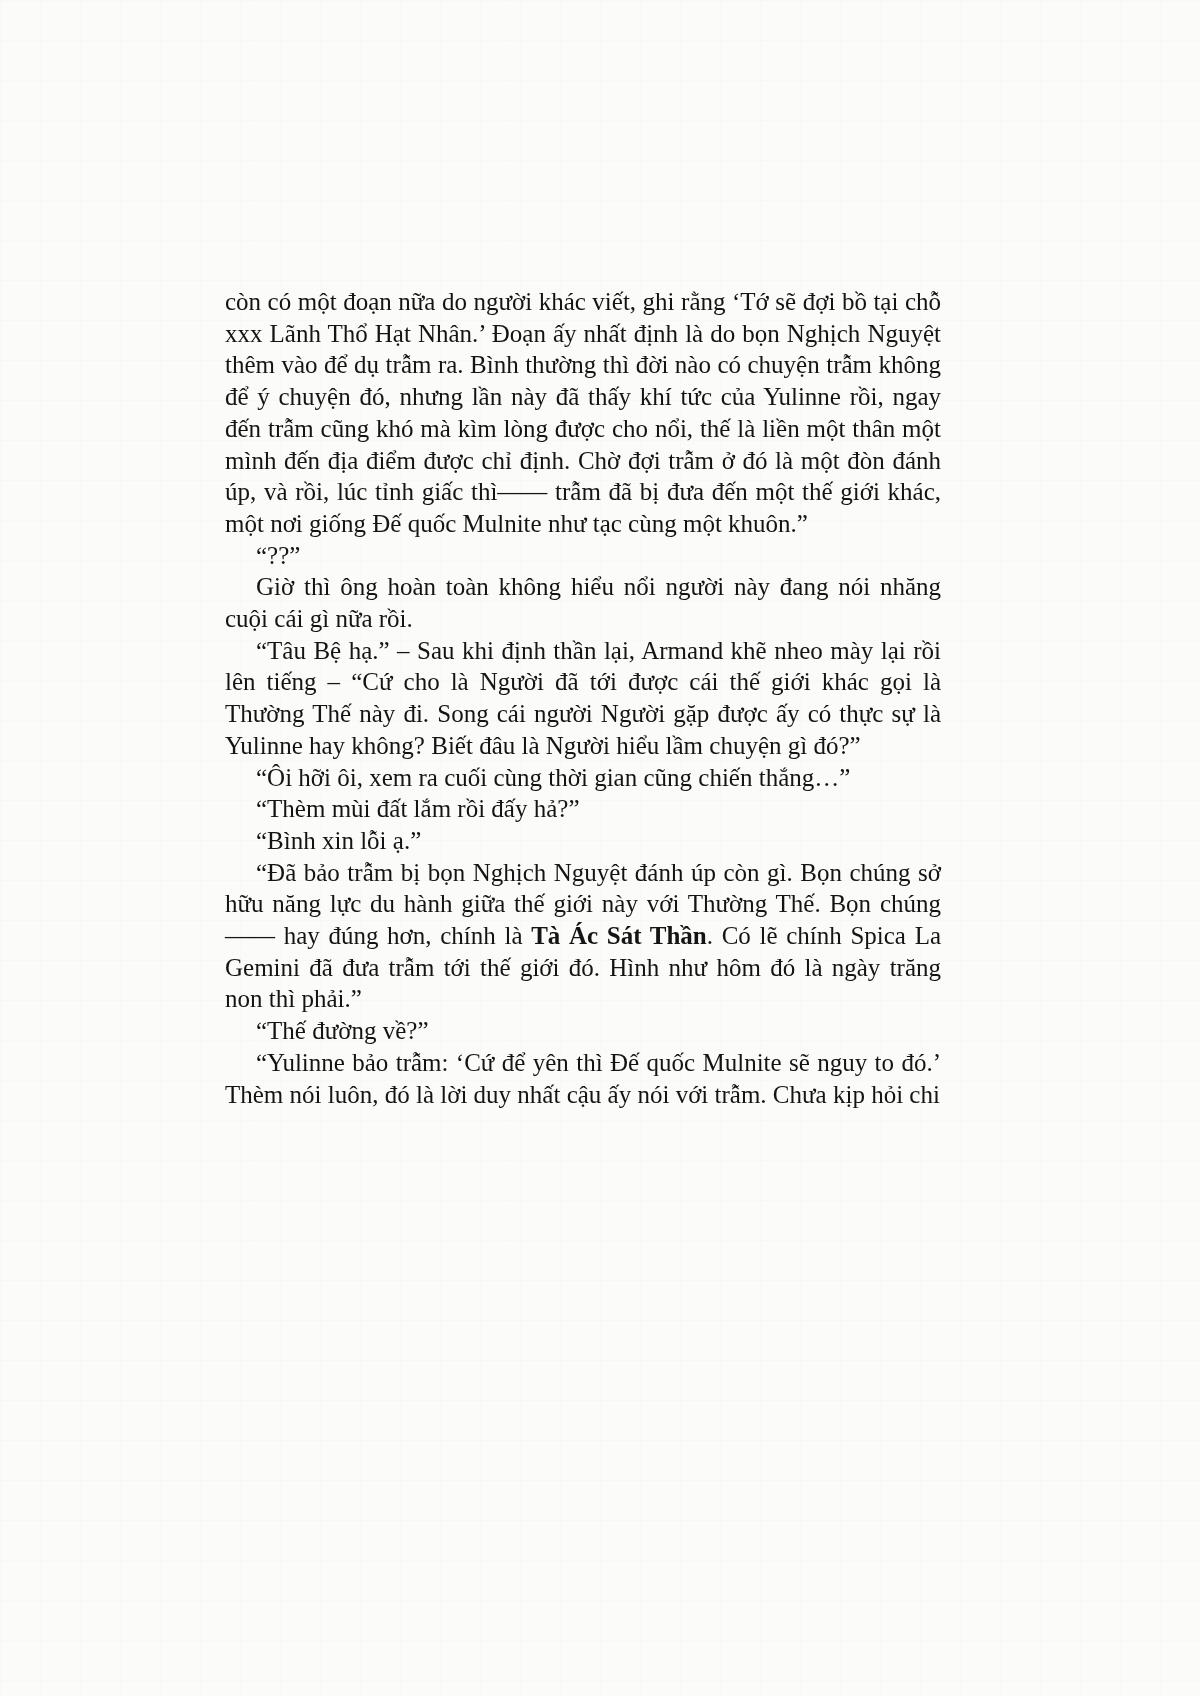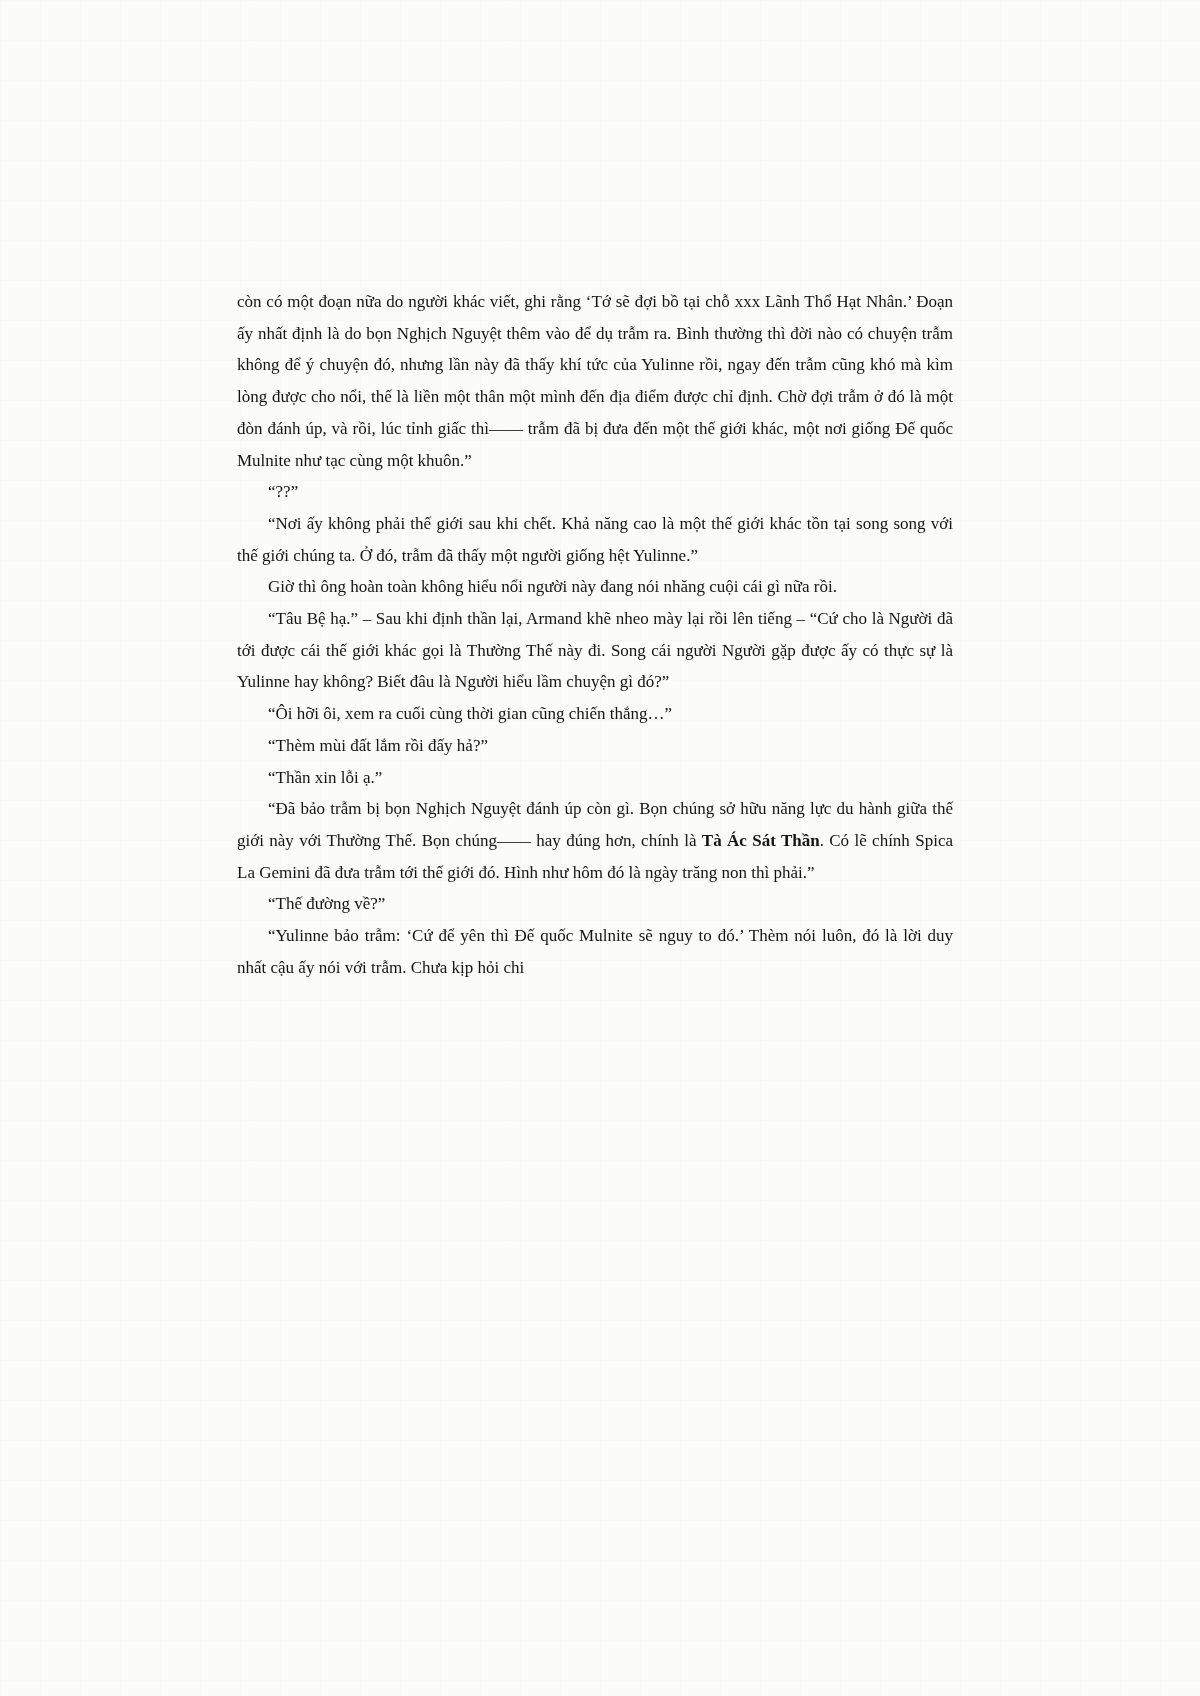--- a/index.html
+++ b/index.html
@@ -12,47 +12,46 @@
     position: relative;
     background-color: #fbfbf9;
     background-image:
       repeating-linear-gradient(to right, rgba(0,0,0,0.012) 0 1px, transparent 1px 40px),
       repeating-linear-gradient(to bottom, rgba(0,0,0,0.012) 0 1px, transparent 1px 40px);
     font-family: "Liberation Serif", serif;
     overflow: hidden;
   }
   .text-block {
     position: absolute;
-    left: 237px;
+    left: 225px;
     top: 286px;
     width: 716px;
     color: #141414;
-    font-size: 17px;
+    font-size: 25px;
     line-height: 31.7px;
     text-align: justify;
   }
   .para {
     margin: 0;
     padding: 0;
   }
   .para.indent {
     text-indent: 31px;
   }
   .bold {
     font-weight: bold;
   }
 </style>
 </head>
 <body>
 
 <div class="text-block">
     <p class="para"><span>còn có một đoạn nữa do người khác viết, ghi rằng ‘Tớ sẽ đợi bồ tại chỗ xxx Lãnh Thổ Hạt Nhân.’ Đoạn ấy nhất định là do bọn Nghịch Nguyệt thêm vào để dụ trẫm ra. Bình thường thì đời nào có chuyện trẫm không để ý chuyện đó, nhưng lần này đã thấy khí tức của Yulinne rồi, ngay đến trẫm cũng khó mà kìm lòng được cho nổi, thế là liền một thân một mình đến địa điểm được chỉ định. Chờ đợi trẫm ở đó là một đòn đánh úp, và rồi, lúc tỉnh giấc thì—— trẫm đã bị đưa đến một thế giới khác, một nơi giống Đế quốc Mulnite như tạc cùng một khuôn.”</span></p>
     <p class="para indent"><span>“??”</span></p>
-    <p class="para indent"><span>“Nơi ấy không phải thế giới sau khi chết. Khả năng cao là một thế giới khác tồn tại song song với thế giới chúng ta. Ở đó, trẫm đã thấy một người giống hệt Yulinne.”</span></p>
     <p class="para indent"><span>Giờ thì ông hoàn toàn không hiểu nổi người này đang nói nhăng cuội cái gì nữa rồi.</span></p>
     <p class="para indent"><span>“Tâu Bệ hạ.” – Sau khi định thần lại, Armand khẽ nheo mày lại rồi lên tiếng – “Cứ cho là Người đã tới được cái thế giới khác gọi là Thường Thế này đi. Song cái người Người gặp được ấy có thực sự là Yulinne hay không? Biết đâu là Người hiểu lầm chuyện gì đó?”</span></p>
     <p class="para indent"><span>“Ôi hỡi ôi, xem ra cuối cùng thời gian cũng chiến thắng…”</span></p>
     <p class="para indent"><span>“Thèm mùi đất lắm rồi đấy hả?”</span></p>
-    <p class="para indent"><span>“Thần xin lỗi ạ.”</span></p>
+    <p class="para indent"><span>“Bình xin lỗi ạ.”</span></p>
     <p class="para indent"><span>“Đã bảo trẫm bị bọn Nghịch Nguyệt đánh úp còn gì. Bọn chúng sở hữu năng lực du hành giữa thế giới này với Thường Thế. Bọn chúng—— hay đúng hơn, chính là </span><span class="bold">Tà Ác Sát Thần</span><span>. Có lẽ chính Spica La Gemini đã đưa trẫm tới thế giới đó. Hình như hôm đó là ngày trăng non thì phải.”</span></p>
     <p class="para indent"><span>“Thế đường về?”</span></p>
     <p class="para indent"><span>“Yulinne bảo trẫm: ‘Cứ để yên thì Đế quốc Mulnite sẽ nguy to đó.’ Thèm nói luôn, đó là lời duy nhất cậu ấy nói với trẫm. Chưa kịp hỏi chi</span></p>
   </div>
 
 </body></html>

